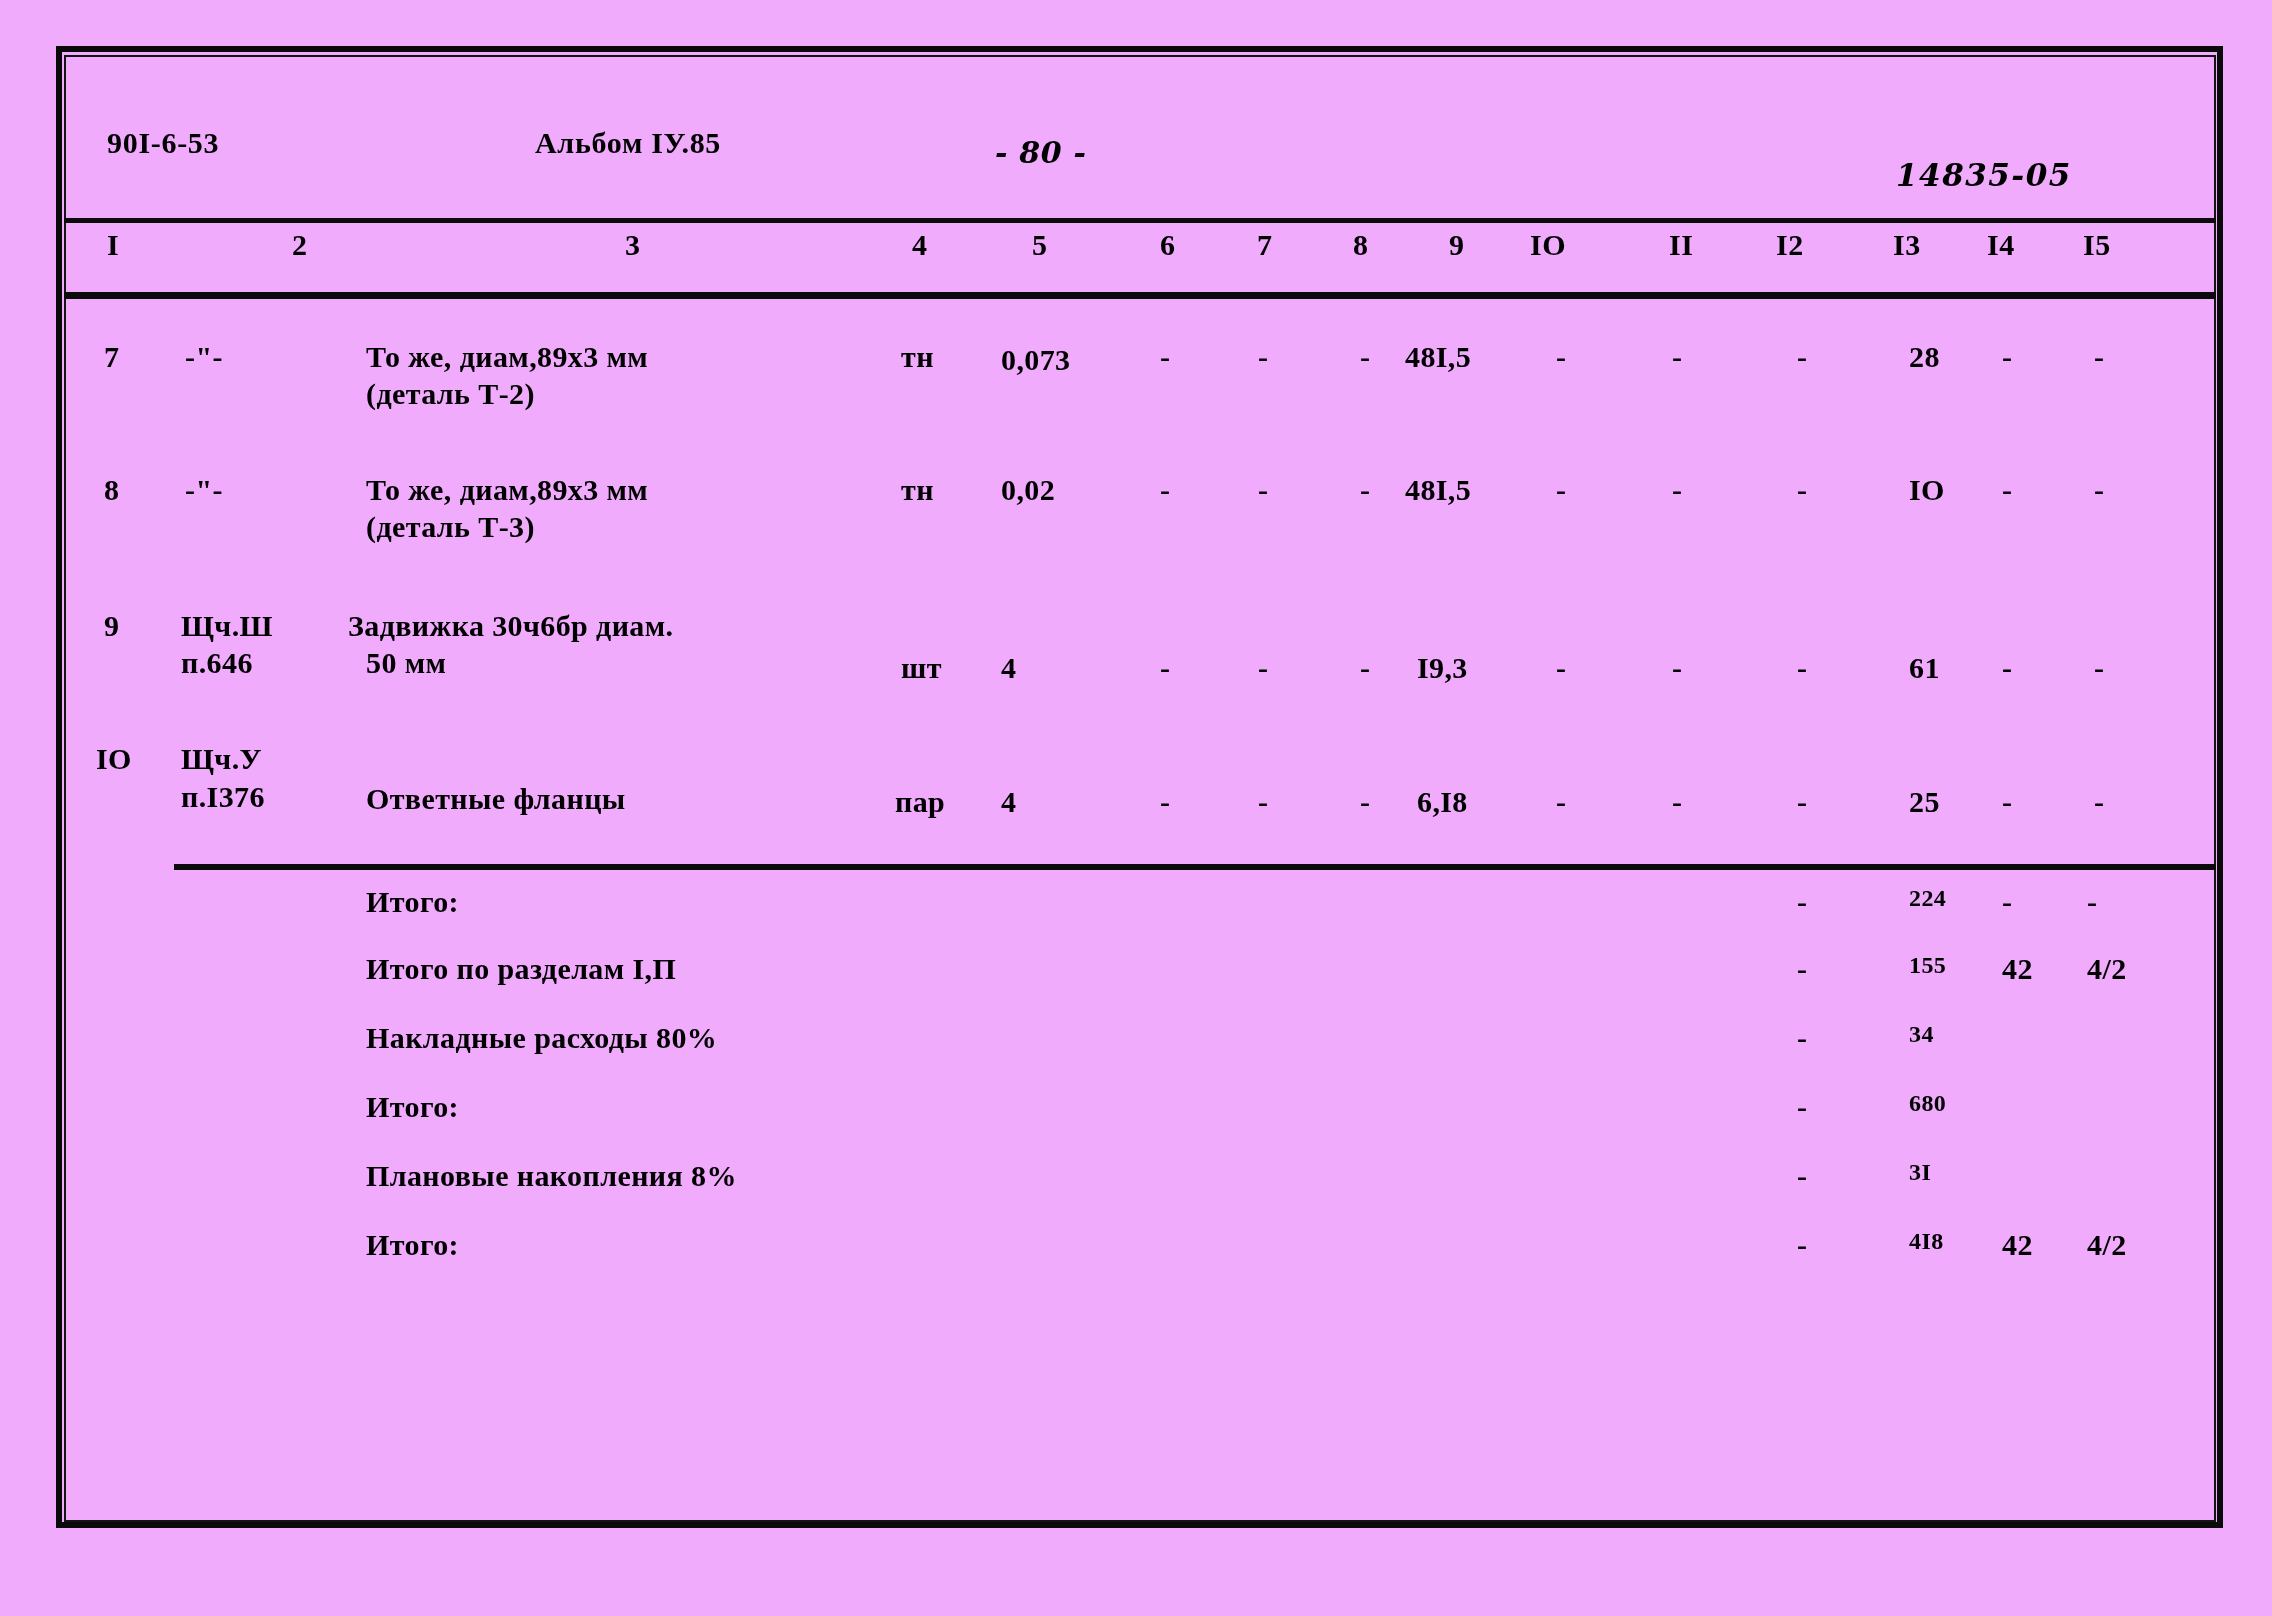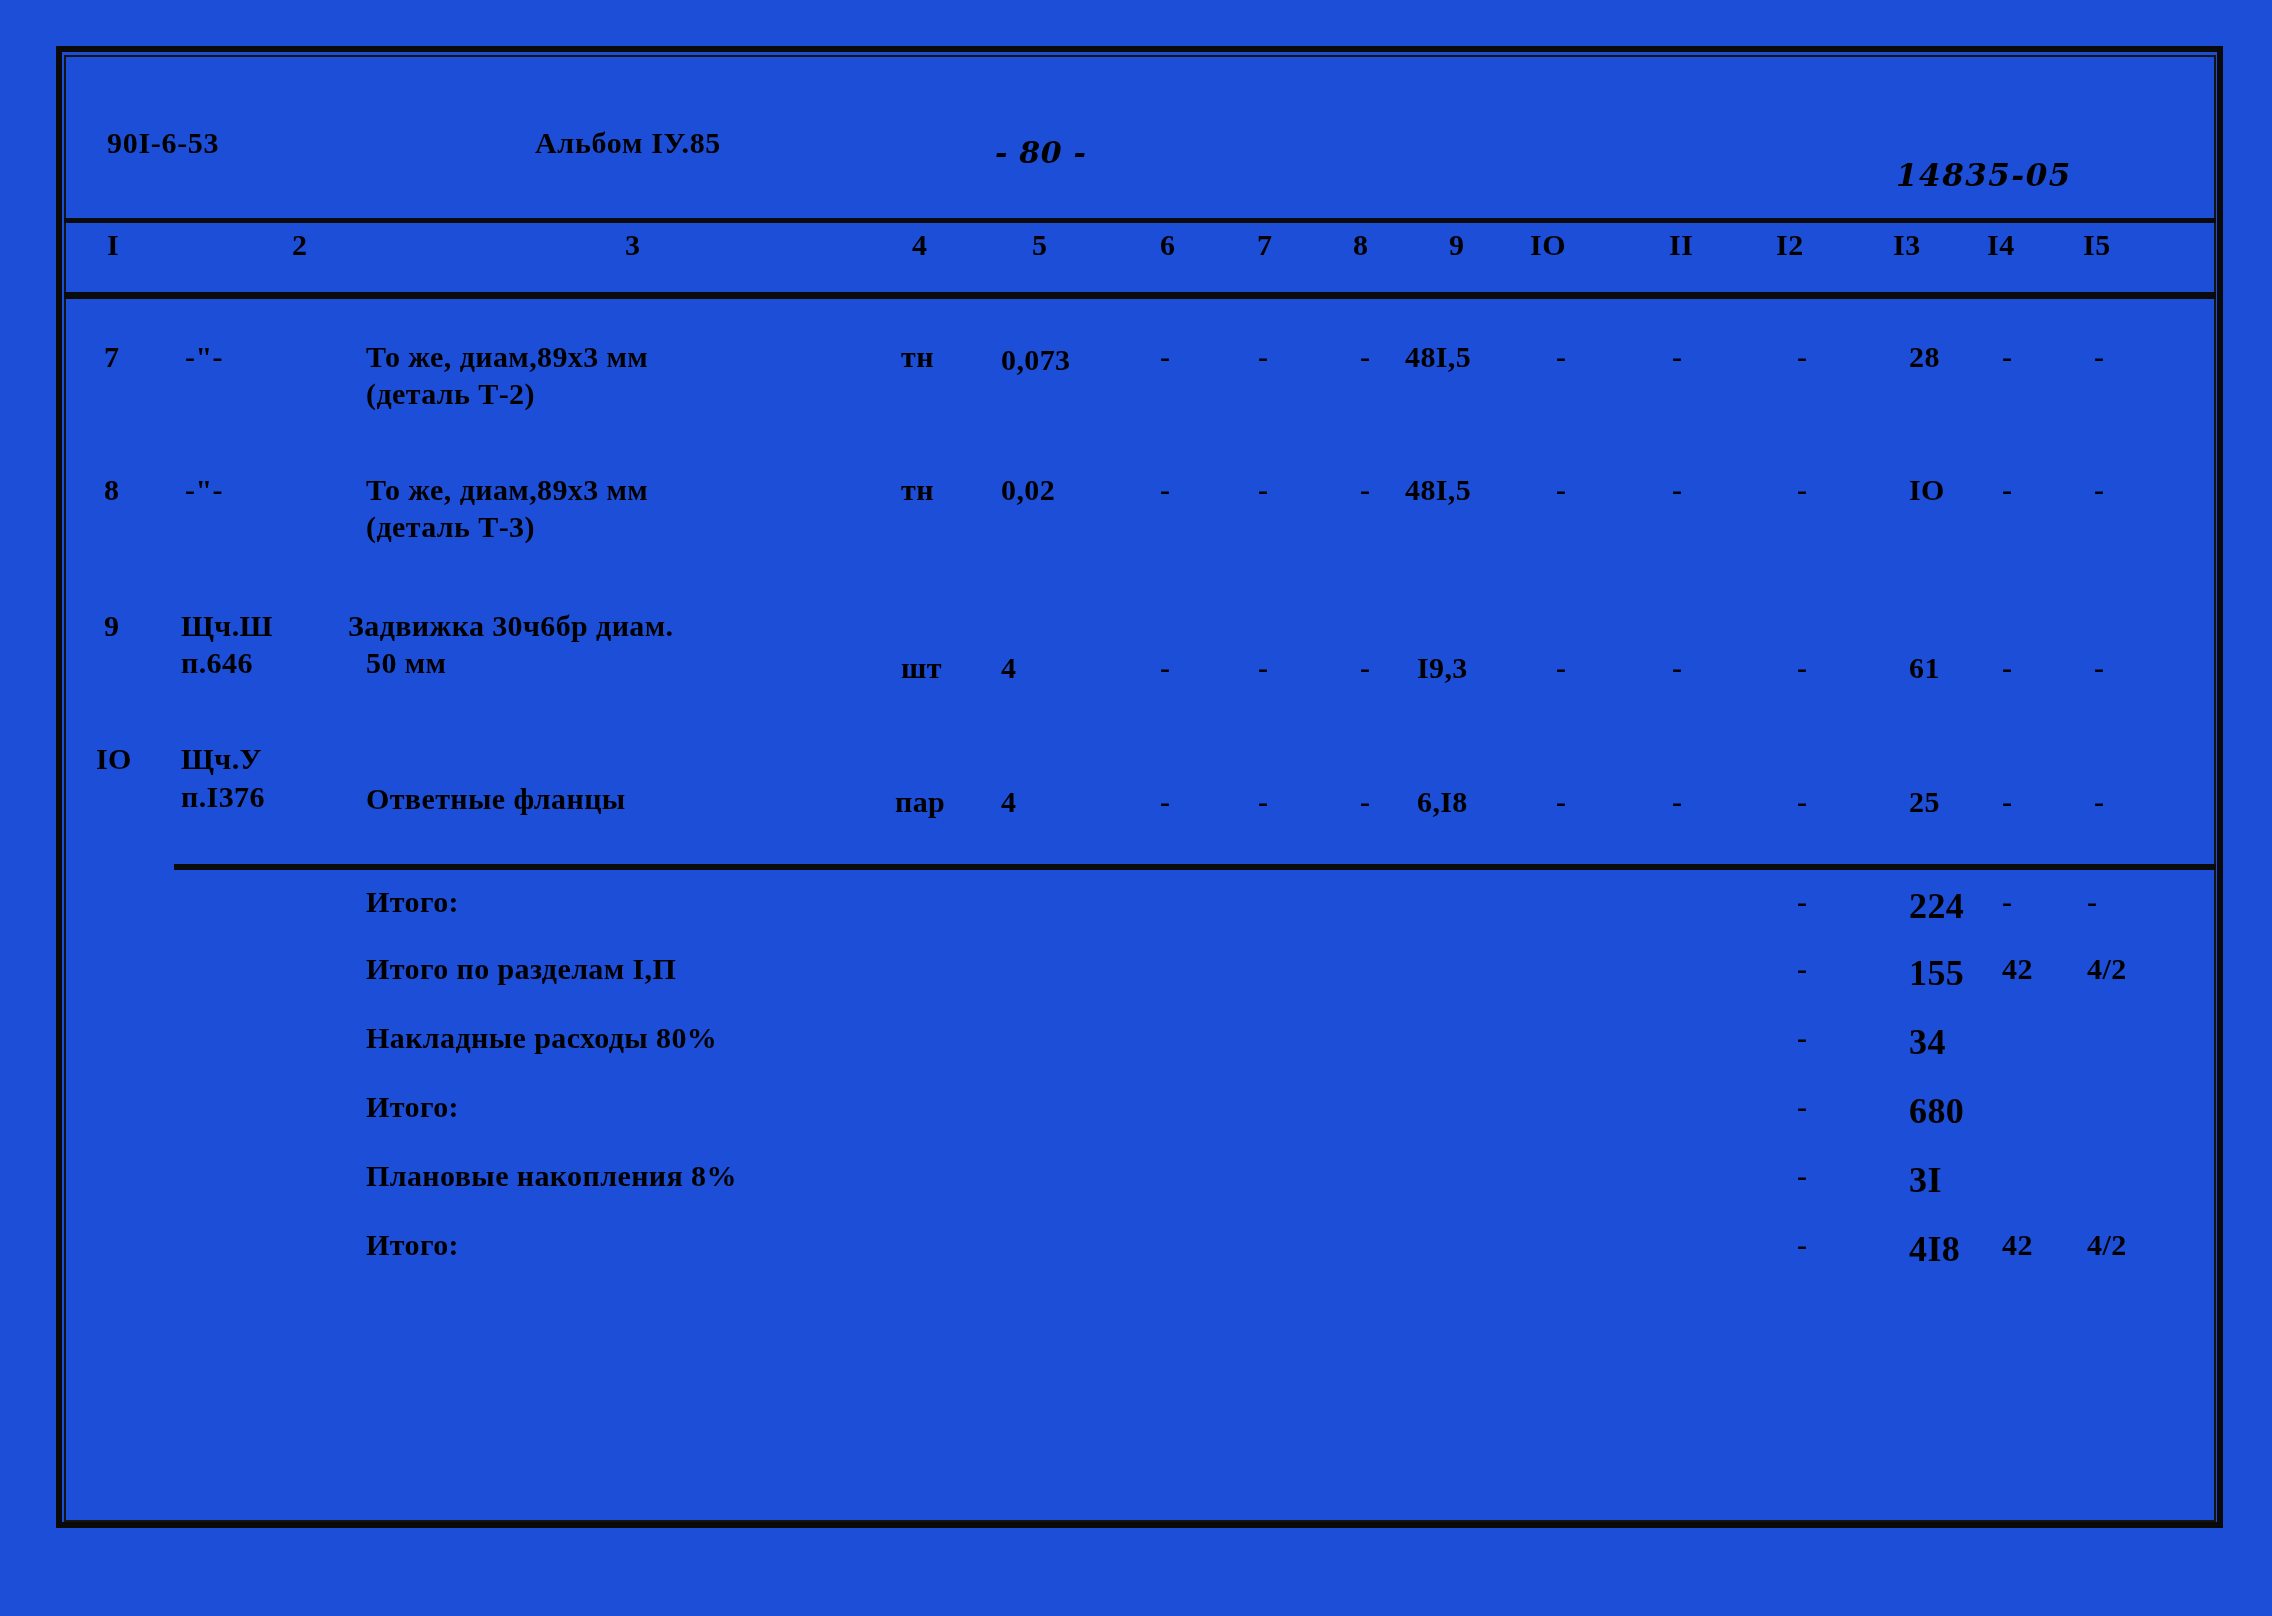--- a/index.html
+++ b/index.html
@@ -14,21 +14,21 @@
     color: #000000;
     overflow: hidden;
   }
 
   
   .page {
     position: absolute;
     left: 0; top: 0;
     width: 2273px;
     height: 1617px;
-    background: #1d4ed8;
+    background: #f0abfc;
   }
   .frame-outer {
     position: absolute;
     left: 56px;
     top: 46px;
     width: 2167px;
     height: 1482px;
     border: 6.7px solid #0a0a0a;
     box-sizing: border-box;
   }
@@ -122,21 +122,21 @@
   }
   .sum-dash {
     position: absolute;
     left: 1797px;
     font-size: 30px;
     font-weight: 700;
   }
   .sum-v13 {
     position: absolute;
     left: 1909px;
-    font-size: 36px;
+    font-size: 24px;
     font-weight: 700;
     letter-spacing: 0.4px;
   }
   .sum-v14 {
     position: absolute;
     left: 2002px;
     font-size: 30px;
     font-weight: 700;
     letter-spacing: 0.4px;
   }

